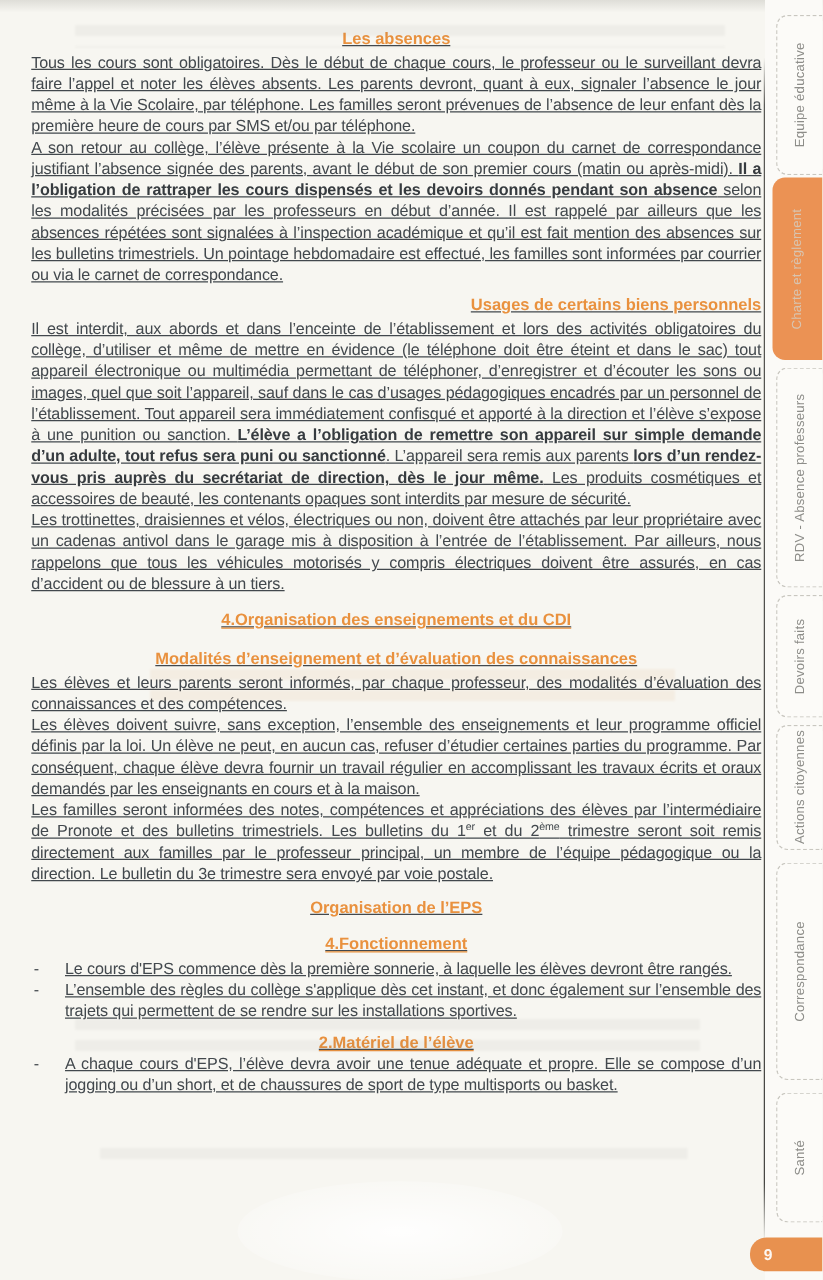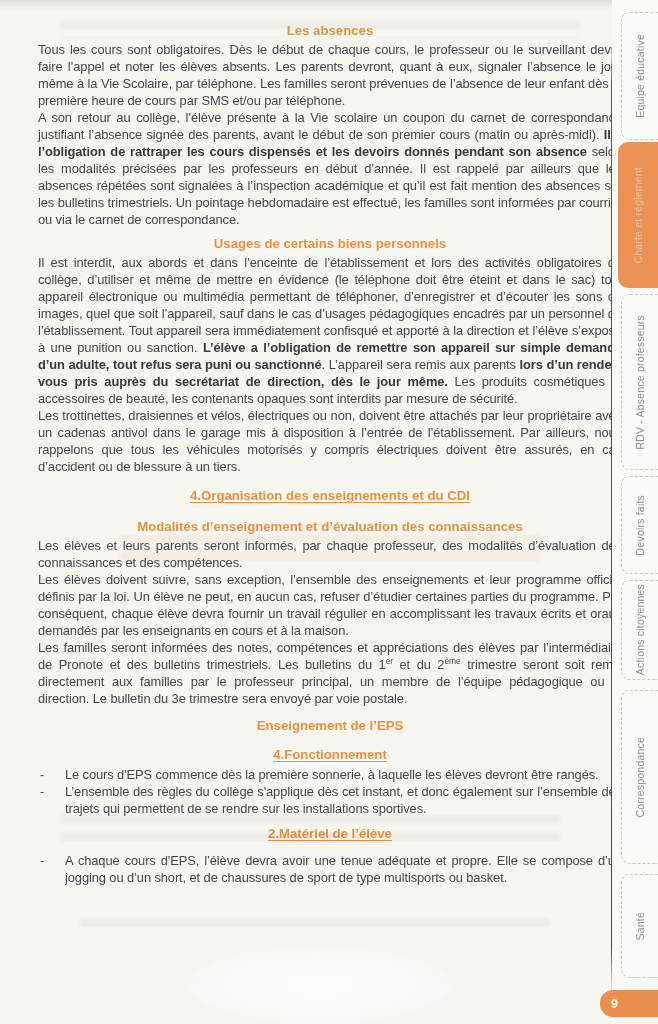--- a/index.html
+++ b/index.html
@@ -17,39 +17,40 @@
   
   .glare{position:absolute;left:190px;top:945px;width:260px;height:80px;border-radius:50%;
     background:radial-gradient(ellipse at center,rgba(255,255,255,0.9),rgba(255,255,255,0));}
   
   .bleed{position:absolute;opacity:0.06;filter:blur(1px);
     background:repeating-linear-gradient(to bottom,#6a6a66 0 9px,transparent 9px 17px);}
   .bleed.orange{opacity:0.08;
     background:repeating-linear-gradient(to bottom,#d98b45 0 9px,transparent 9px 17px);}
 
   .content{
-    position:absolute;left:38px;top:0;width:584px;padding-top:22px;
+    position:absolute;left:25px;top:0;width:584px;padding-top:22px;
     color:#42484d;font-size:12.9px;line-height:17px;letter-spacing:-0.1px;
     text-align:justify;
+    text-decoration:underline;
   }
   .content p{margin:0;}
   .b{font-weight:bold;color:#363b3f;}
   sup{font-size:8.5px;line-height:0;}
   h3{
     margin:0;text-align:center;font-size:13.2px;line-height:17px;
     color:#e9913e;font-weight:bold;letter-spacing:0;
   }
   h3.u{text-decoration:underline;text-underline-offset:2px;}
   .mb2{margin-bottom:2px;}
-  .h-usages{margin-top:7px;margin-bottom:2px;}
+  .h-usages{margin-top:7px;margin-bottom:2px;text-align:right;}
   .h-orga{margin-top:12px;margin-bottom:14px;}
   .h-modalites{margin-bottom:2px;}
   .h-eps{margin-top:10px;margin-bottom:12px;}
   .h-fonct{margin-bottom:3px;}
-  .h-materiel{margin-top:8px;margin-bottom:10px;}
+  .h-materiel{margin-top:8px;margin-bottom:0;}
 
   .li{position:relative;padding-left:27px;margin:0;}
   .li .dash{position:absolute;left:2px;top:0;}
 
   
   .sidebar{position:absolute;right:0;top:0;width:46px;height:1024px;background:#fbfaf7;}
   .tab{
     position:absolute;right:0;width:36px;background:#fcfbf8;
     border:1px dashed #c9c7c0;border-right:none;border-radius:9px 0 0 9px;
     display:flex;align-items:center;justify-content:center;
@@ -90,21 +91,21 @@
   <h3 class="h-usages">Usages de certains biens personnels</h3>
   <p><span>Il est interdit, aux abords et dans l’enceinte de l’établissement et lors des activités obligatoires du collège, d’utiliser et même de mettre en évidence (le téléphone doit être éteint et dans le sac) tout appareil électronique ou multimédia permettant de téléphoner, d’enregistrer et d’écouter les sons ou images, quel que soit l’appareil, sauf dans le cas d’usages pédagogiques encadrés par un personnel de l’établissement. Tout appareil sera immédiatement confisqué et apporté à la direction et l’élève s’expose à une punition ou sanction. </span><span class="b">L’élève a l’obligation de remettre son appareil sur simple demande d’un adulte, tout refus sera puni ou sanctionné</span><span>. L’appareil sera remis aux parents </span><span class="b">lors d’un rendez-vous pris auprès du secrétariat de direction, dès le jour même.</span><span> Les produits cosmétiques et accessoires de beauté, les contenants opaques sont interdits par mesure de sécurité.</span></p>
   <p><span>Les trottinettes, draisiennes et vélos, électriques ou non, doivent être attachés par leur propriétaire avec un cadenas antivol dans le garage mis à disposition à l’entrée de l’établissement. Par ailleurs, nous rappelons que tous les véhicules motorisés y compris électriques doivent être assurés, en cas d’accident ou de blessure à un tiers.</span></p>
 
   <h3 class="u h-orga">4.Organisation des enseignements et du CDI</h3>
   <h3 class="h-modalites">Modalités d’enseignement et d’évaluation des connaissances</h3>
   <p><span>Les élèves et leurs parents seront informés, par chaque professeur, des modalités d’évaluation des connaissances et des compétences.</span></p>
   <p><span>Les élèves doivent suivre, sans exception, l’ensemble des enseignements et leur programme officiel définis par la loi. Un élève ne peut, en aucun cas, refuser d’étudier certaines parties du programme. Par conséquent, chaque élève devra fournir un travail régulier en accomplissant les travaux écrits et oraux demandés par les enseignants en cours et à la maison.</span></p>
   <p><span>Les familles seront informées des notes, compétences et appréciations des élèves par l’intermédiaire de Pronote et des bulletins trimestriels. Les bulletins du 1</span><sup>er</sup><span> et du 2</span><sup>ème</sup><span> trimestre seront soit remis directement aux familles par le professeur principal, un membre de l’équipe pédagogique ou la direction. Le bulletin du 3e trimestre sera envoyé par voie postale.</span></p>
 
-  <h3 class="h-eps">Enseignement de l’EPS</h3>
+  <h3 class="h-eps">Organisation de l’EPS</h3>
   <h3 class="u h-fonct">4.Fonctionnement</h3>
   <p class="li">
     <span class="dash">-</span>
     <span><span>Le cours d'EPS commence dès la première sonnerie, à laquelle les élèves devront être rangés.</span></span>
   </p>
   <p class="li">
     <span class="dash">-</span>
     <span><span>L’ensemble des règles du collège s'applique dès cet instant, et donc également sur l’ensemble des trajets qui permettent de se rendre sur les installations sportives.</span></span>
   </p>
 

